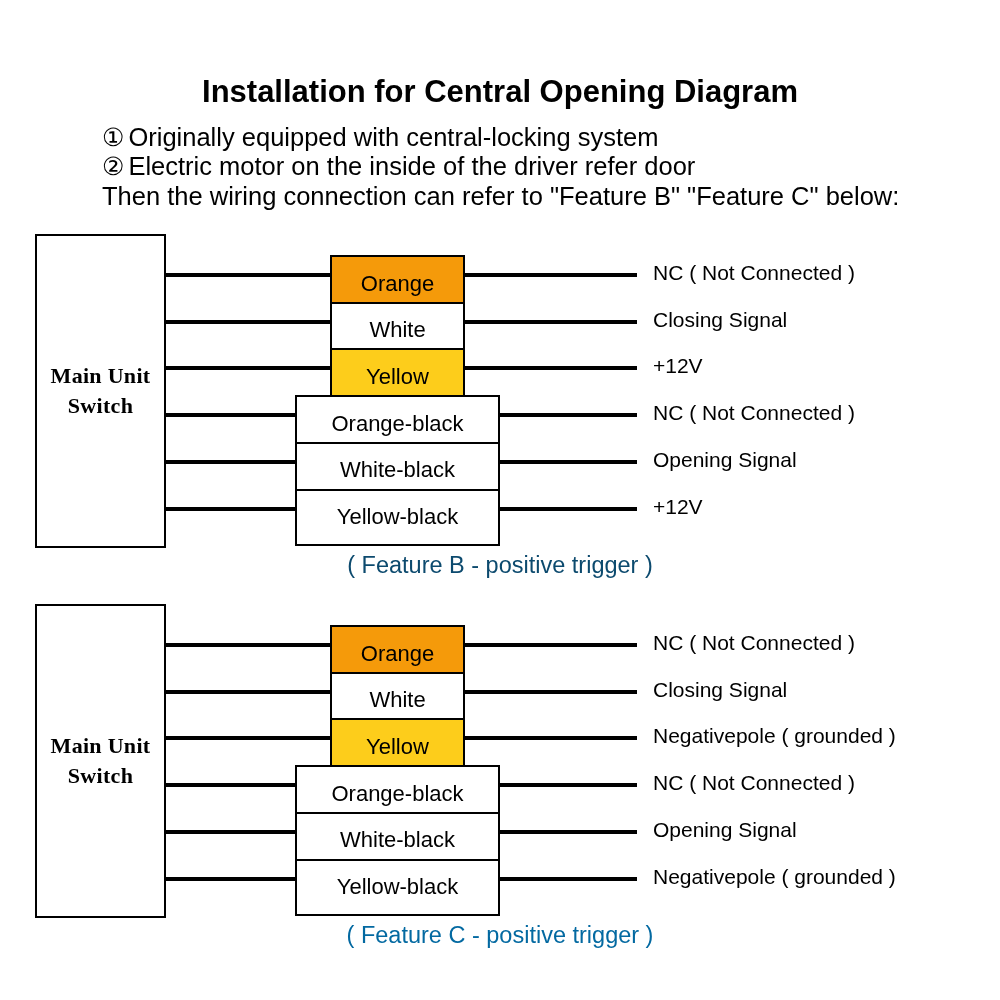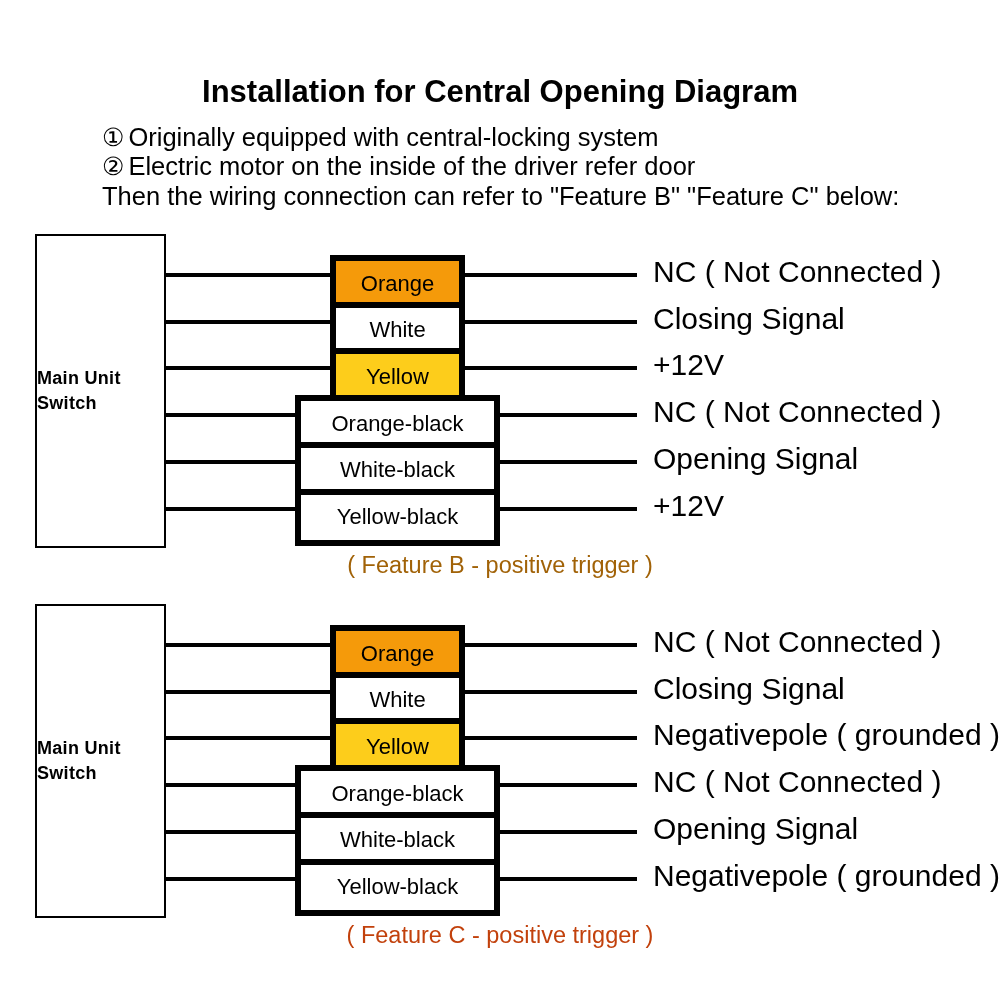--- a/index.html
+++ b/index.html
@@ -71,25 +71,26 @@
     border: 2px solid #000000;
     background: #ffffff;
     box-sizing: border-box;
   }
   .main-unit-label {
     position: absolute;
     left: 0;
     top: 50%;
     width: 100%;
     transform: translateY(-50%);
-    text-align: left;
-    font-size: 18px;
+    text-align: center;
+    font-size: 22px;
     font-weight: bold;
     line-height: 1.38;
     letter-spacing: 0.3px;
+    font-family: Liberation Serif, serif;
   }
   .main-unit-label .mu-line { display: block; }
 
   
   .wire-row {
     position: absolute;
     left: 0;
     width: 1000px;
     height: 40px;
   }
@@ -105,39 +106,39 @@
     position: absolute;
     top: 18px;
     height: 4px;
     background: #000000;
   }
 
   .wire-label-box {
     position: absolute;
     top: 0;
     height: 57px;
-    border: 6px solid #0f766e;
+    border: 2px solid #0f766e;
     box-sizing: border-box;
     background: #ffffff;
     display: flex;
     align-items: center;
     justify-content: center;
     font-size: 22px;
     line-height: 1;
     white-space: nowrap;
   }
   .wire-label-box.narrow { left: 330px; width: 135px; }
   .wire-label-box.wide   { left: 295px; width: 205px; }
 
   .wire-function {
     position: absolute;
     top: 18px;
     left: 653px;
     transform: translateY(-52%);
-    font-size: 30px;
+    font-size: 21px;
     line-height: 1;
     white-space: nowrap;
   }
 
   .block-caption {
     position: absolute;
     left: 0;
     width: 1000px;
     text-align: center;
     font-size: 23.5px;
@@ -204,21 +205,21 @@
       </div>
       <div class="wire-row" style="top: 258.5px;">
         <div class="wire-left" style="left: 166px; width: 129px; background: rgb(0, 0, 0);"></div>
         <div class="wire-label-box wide" style="background: rgb(255, 255, 255); border-color: rgb(0, 0, 0);">Yellow-black</div>
         <div class="wire-right" style="left: 500px; width: 137px; background: rgb(0, 0, 0);"></div>
         <div class="wire-function">+12V</div>
       </div>
     </div>
 </div>
 
-<div class="block-caption" id="caption-b" style="color: #a16207;">( Feature B - positive trigger )</div>
+<div class="block-caption" id="caption-b" style="color: #0c4a6e;">( Feature B - positive trigger )</div>
 
 <div class="diagram-block" id="diagram-block-c">
   <div class="main-unit-box">
     <div class="main-unit-label">
       <span class="mu-line">Main Unit</span>
       <span class="mu-line">Switch</span>
     </div>
   </div>
   <div class="rows-container">
       <div class="wire-row" style="top: 25px;">
@@ -253,13 +254,13 @@
       </div>
       <div class="wire-row" style="top: 258.5px;">
         <div class="wire-left" style="left: 166px; width: 129px; background: rgb(0, 0, 0);"></div>
         <div class="wire-label-box wide" style="background: rgb(255, 255, 255); border-color: rgb(0, 0, 0);">Yellow-black</div>
         <div class="wire-right" style="left: 500px; width: 137px; background: rgb(0, 0, 0);"></div>
         <div class="wire-function">Negativepole ( grounded )</div>
       </div>
     </div>
 </div>
 
-<div class="block-caption" id="caption-c" style="color: #c2410c;">( Feature C - positive trigger )</div>
+<div class="block-caption" id="caption-c" style="color: #0369a1;">( Feature C - positive trigger )</div>
 
 </body></html>

